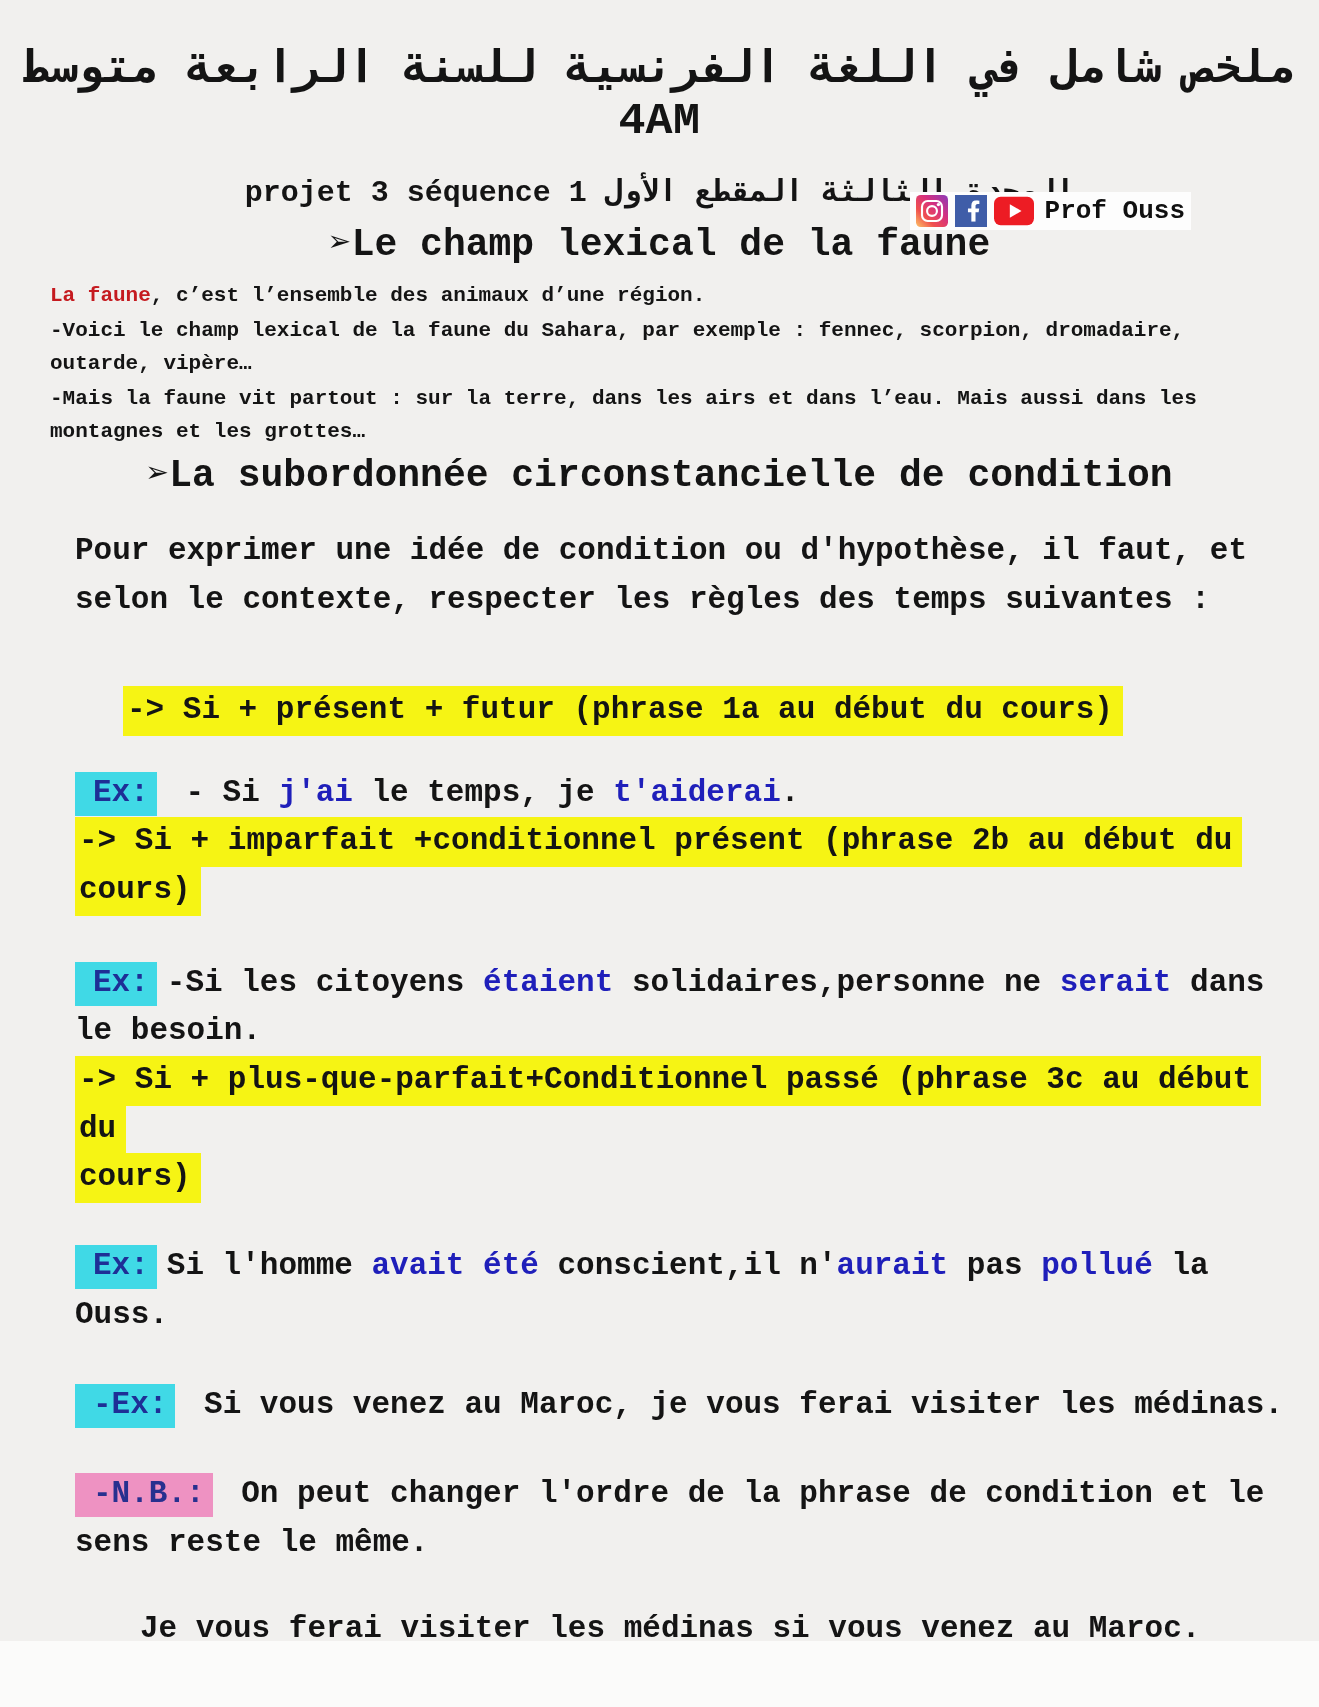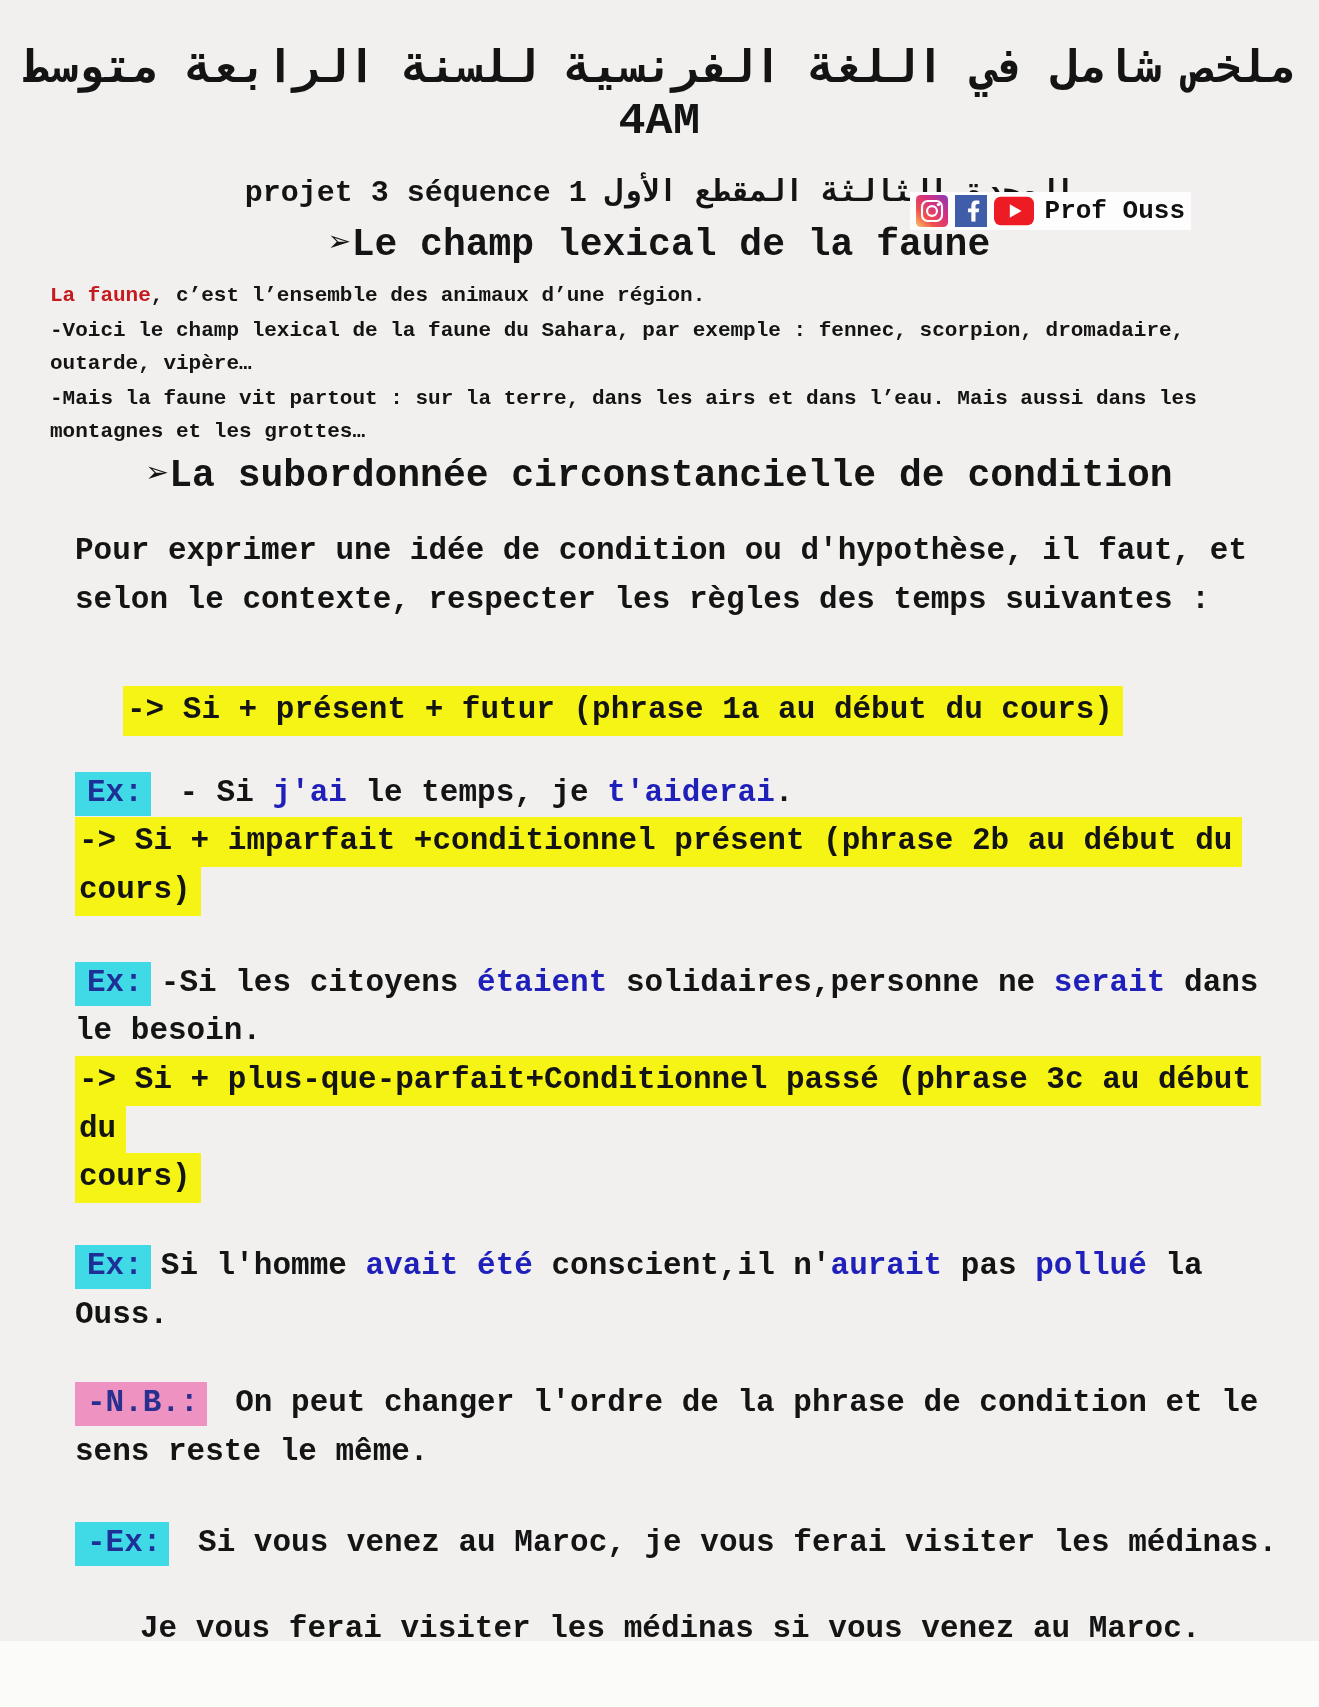--- a/index.html
+++ b/index.html
@@ -66,21 +66,21 @@
   .gap-lg { margin-top:62px;padding-left:48px; }
   .gap-md { margin-top:34px; }
   .gap-sm { }
   .hl-y {
     background:#f6f414;
     padding:6px 10px 9px 4px;
     box-decoration-break:clone;
     -webkit-box-decoration-break:clone;
   }
   .lbl {
-    padding:3px 8px 6px 12px;
+    padding:3px 8px 6px 18px;
     margin-right:10px;
   }
   .lbl-cyan { background:#40d9e6; color:#1e2f96; }
   .lbl-pink { background:#ee92c2; color:#27308f; }
   .inverted-line {
     margin:44px 30px 0 140px;
     font-size:31px;
   }
   
   .logo-box {
@@ -185,26 +185,26 @@
     </div>
 
     <div class="cond-line gap-sm">
       <span class="hl-y"><span>-&gt; Si + plus-que-parfait+Conditionnel passé (phrase 3c au début du</span><br><span>cours)</span></span>
     </div>
 
     <div class="cond-line" style="margin-top:40px;">
       <span class="lbl lbl-cyan">Ex:</span><span>Si l'homme </span><span class="blue">avait été</span><span> conscient,il n'</span><span class="blue">aurait</span><span> pas </span><span class="blue">pollué</span><span> la Ouss.</span>
     </div>
 
+    <div class="cond-line" style="margin-top:42px;">
+      <span class="lbl lbl-cyan">-Ex:</span><span> Si vous venez au Maroc, je vous ferai visiter les médinas.</span>
+    </div>
+
     <div class="cond-line" style="margin-top:40px;">
       <span class="lbl lbl-pink">-N.B.:</span><span> On peut changer l'ordre de la phrase de condition et le sens reste le même.</span>
-    </div>
-
-    <div class="cond-line" style="margin-top:42px;">
-      <span class="lbl lbl-cyan">-Ex:</span><span> Si vous venez au Maroc, je vous ferai visiter les médinas.</span>
     </div>
 
   </div>
 
   <div class="inverted-line">Je vous ferai visiter les médinas si vous venez au Maroc.</div>
 
   <div class="logo-box">
     <span class="icon ig-lg">
       <svg viewBox="0 0 48 48">
           <rect width="48" height="48" rx="6" fill="url(#iggrad)"></rect>

